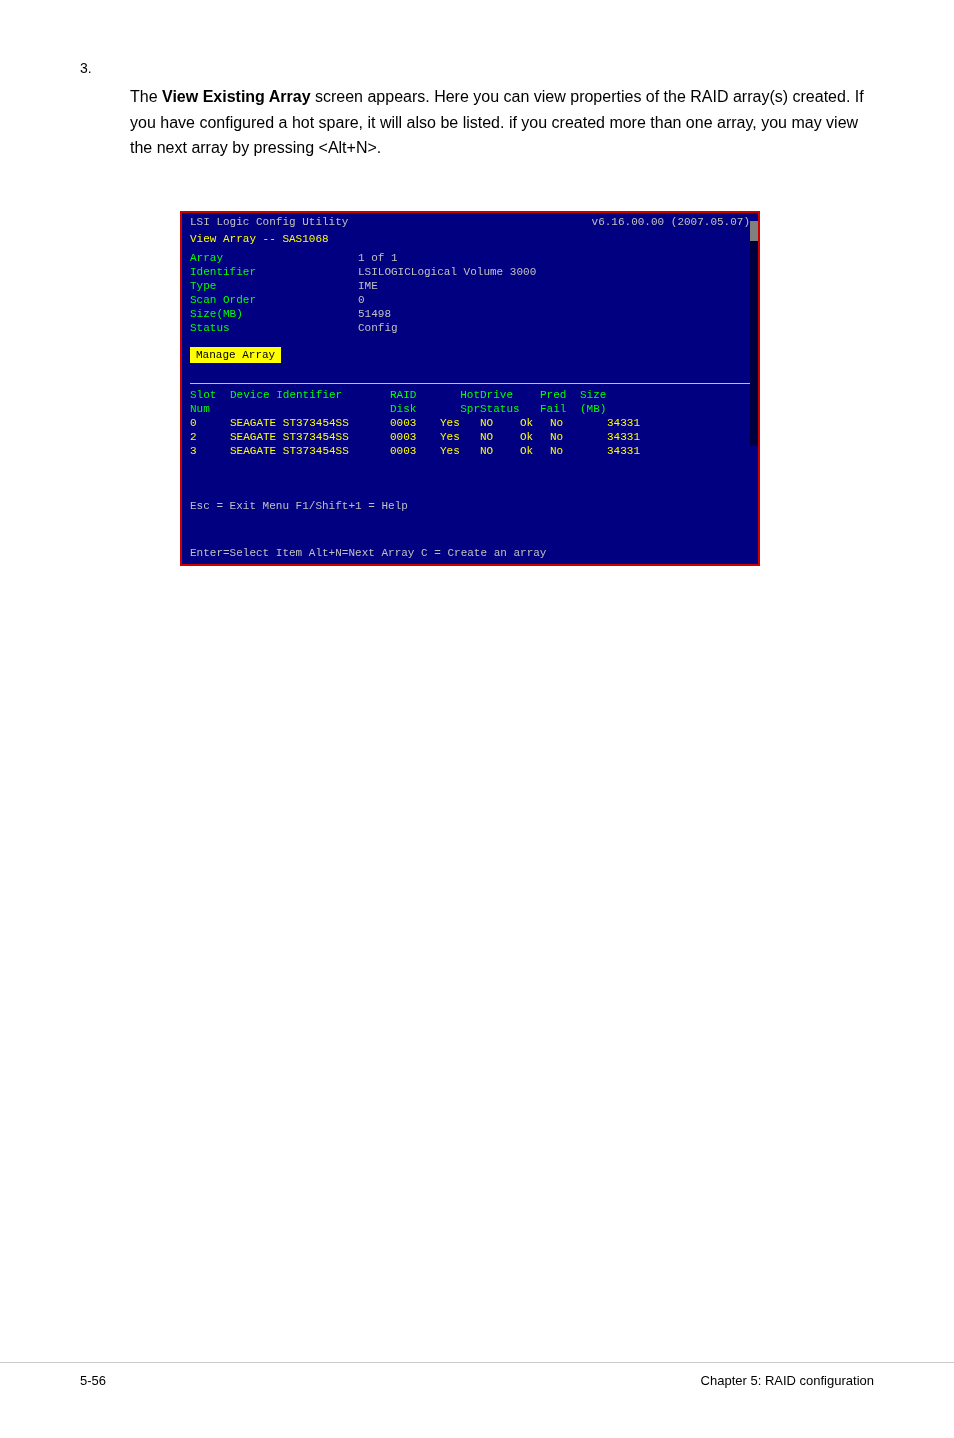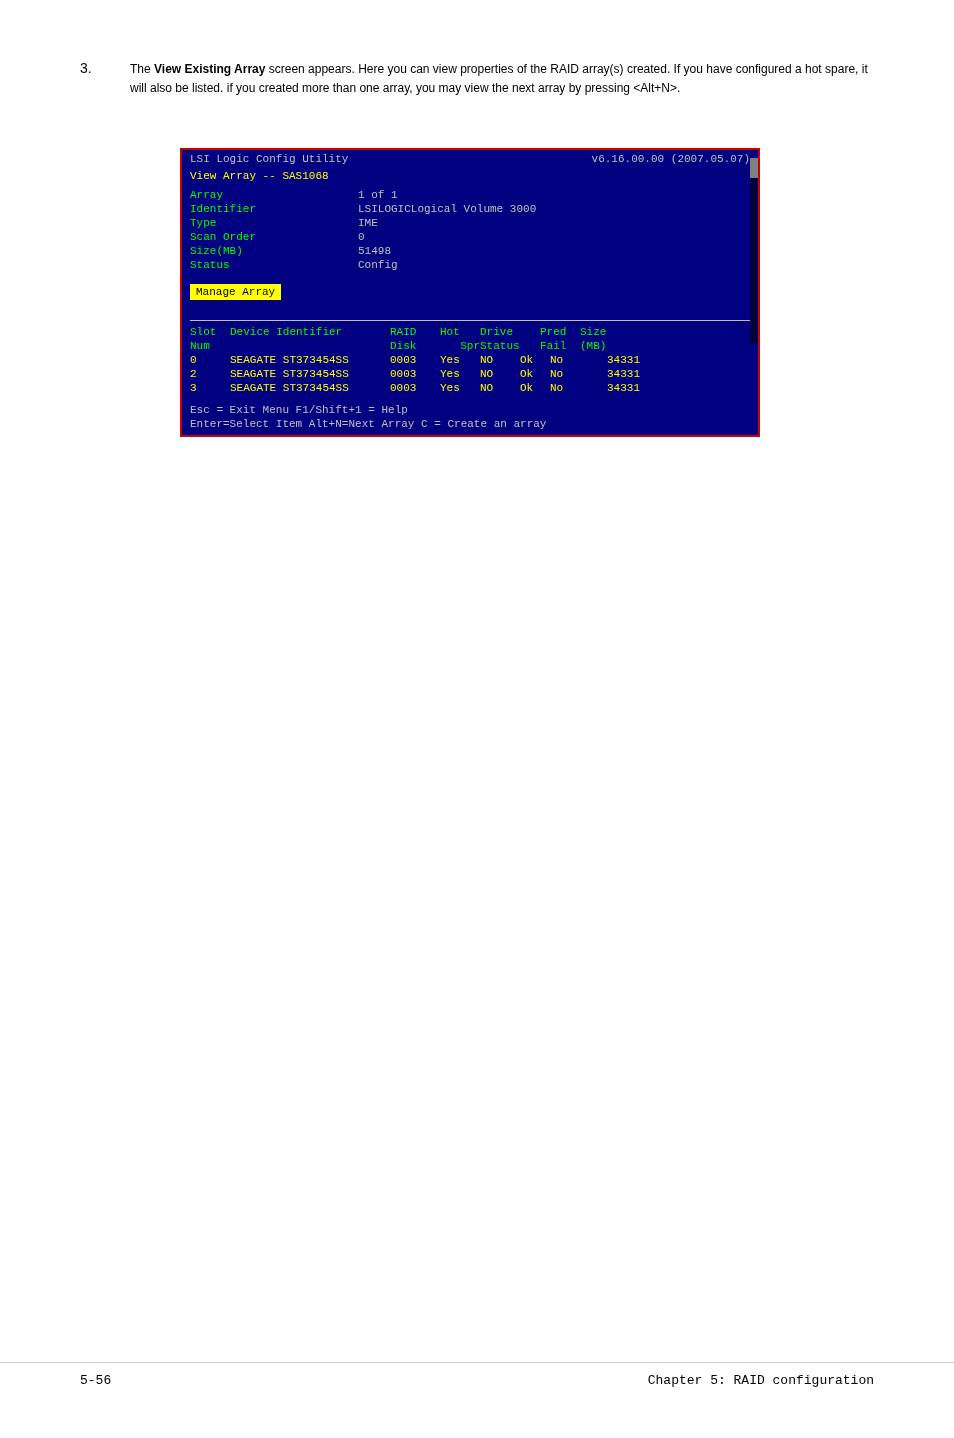--- a/index.html
+++ b/index.html
@@ -22,23 +22,24 @@
       gap: 20px;
       margin-bottom: 30px;
     }
 
     .step-number {
       min-width: 30px;
       font-size: 14px;
     }
 
     .step-description {
-      font-size: 12px;
+      font-size: 16px;
       line-height: 1.6;
       color: #000;
+      margin-top: 24px;
     }
 
     .step-description strong {
       font-weight: bold;
     }
 
     
     .terminal-container {
       margin-left: 50px;
       margin-top: 20px;
@@ -122,20 +123,21 @@
     .terminal-footer {
       padding: 4px 8px;
       background: #000080;
       color: #c0c0c0;
       font-family: 'Courier New', Courier, monospace;
       font-size: 11px;
     }
 
     .footer-line {
       padding: 1px 0;
+      margin-top: 33px;
     }
 
     
     .scrollbar {
       position: absolute;
       right: 2px;
       top: 30px;
       width: 8px;
       height: 60%;
       background: #000040;
@@ -152,21 +154,20 @@
       position: absolute;
       bottom: 40px;
       left: 0;
       right: 0;
       display: flex;
       justify-content: space-between;
       padding: 10px 80px;
       border-top: 1px solid #ccc;
       font-size: 13px;
       color: #000;
-      font-family: Liberation Mono, monospace;
     }
   </style>
 </head>
 <body>
 
 <div class="page-content">
 
   
   <div class="step-text">
     <div class="step-number">3.</div>
@@ -216,21 +217,21 @@
         <div style="padding: 6px 0 8px 0;">
           <span class="manage-array-btn">Manage Array</span>
         </div>
 
         <hr class="divider-line">
 
         <div class="table-header-row">
           <span class="col-slot">Slot</span>
           <span class="col-device">Device Identifier</span>
           <span style="width:50px;">RAID</span>
-          <span style="width:40px;">Hot</span>
+          <span style="width:40px;text-align:right;">Hot</span>
           <span style="width:60px;">Drive</span>
           <span style="width:40px;">Pred</span>
           <span style="width:50px;">Size</span>
         </div>
 
         <div class="table-header-row">
           <span class="col-slot">Num</span>
           <span class="col-device"></span>
           <span style="width:50px;">Disk</span>
           <span style="width:40px;text-align:right;">Spr</span>

